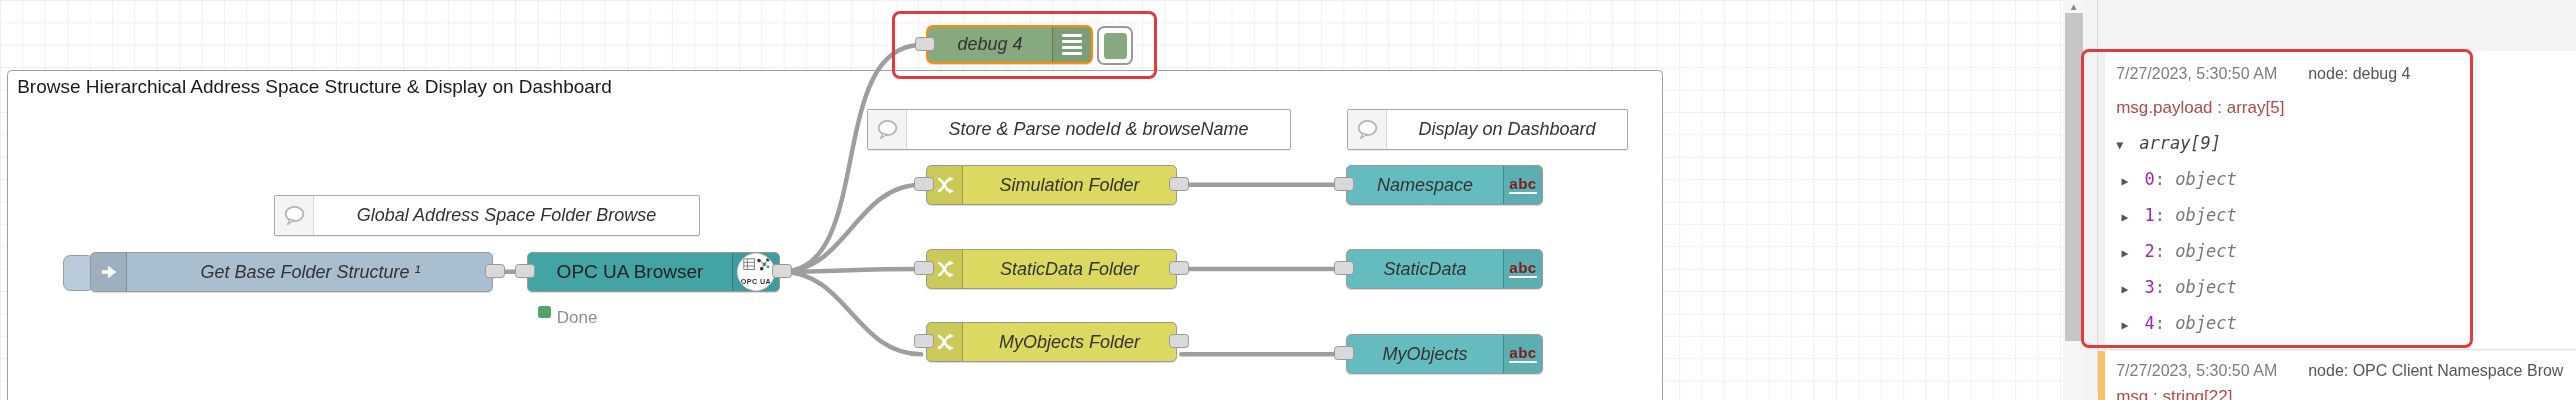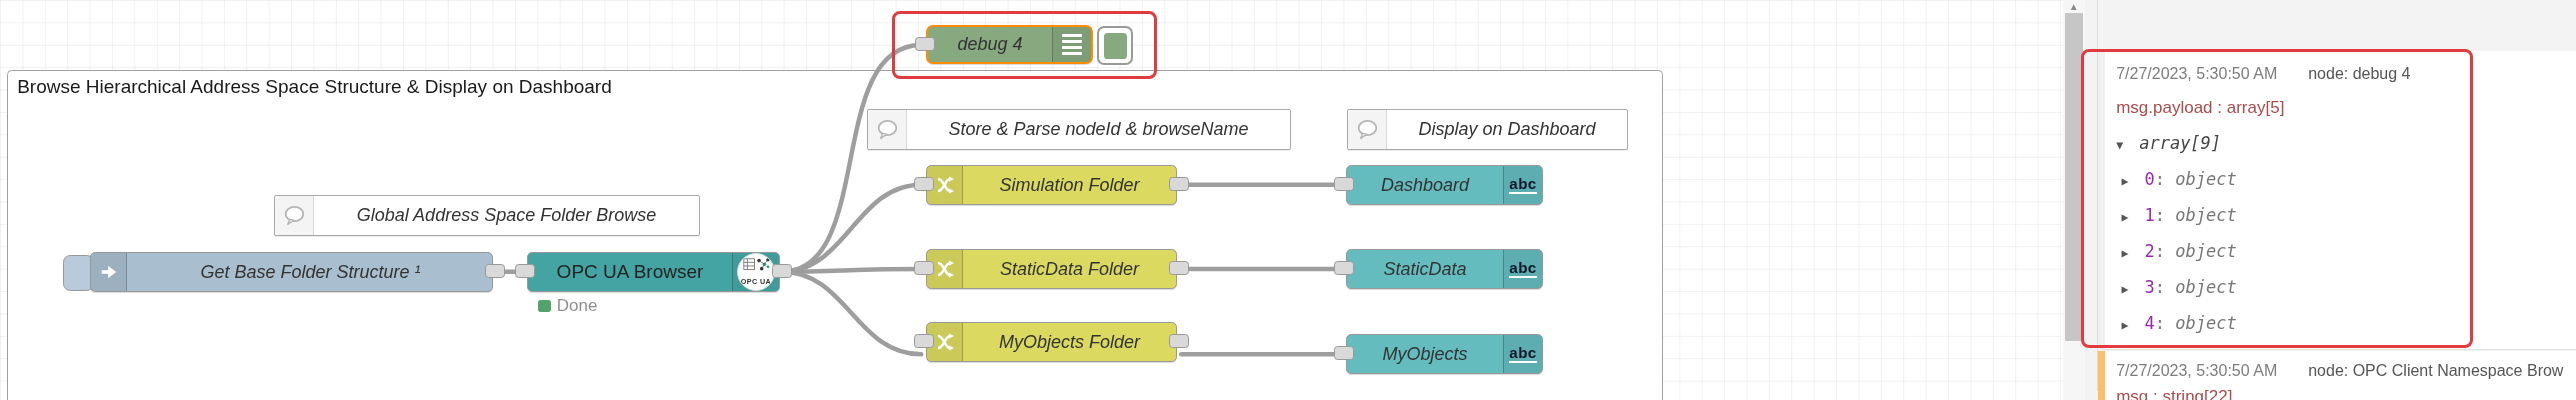--- a/index.html
+++ b/index.html
@@ -54,38 +54,38 @@
   
   .browser { left:527px; top:252px; width:253px; background:#44a4a4; }
   .browser .nlabel { left:0; right:47px; font-size:19px; color:#222; }
   .browser .strip-r { width:47px; background:rgba(0,0,0,0.05); }
   .browser-icon { width:38px; height:38px; border-radius:50%; background:#fff; position:relative;
     display:flex; align-items:flex-end; justify-content:center; overflow:hidden;
     border:0.9px solid #dcdcdc; }
   .browser-icon .cap { font-size:7.2px; color:#333; margin-bottom:3.6px; font-weight:bold; letter-spacing:0.4px; }
   .status { position:absolute; left:538px; top:296px; display:flex; align-items:center; z-index:3; }
   .status-dot { width:12.5px; height:12.5px; border-radius:2.7px; background:#53a269; }
-  .status-text { margin-left:6.3px; font-size:17px; color:#8f8f8f; }
+  .status-text { margin-left:6.3px; font-size:17px; color:#8f8f8f;margin-top:12px; }
 
   
   .debug { left:926px; top:25px; width:167px; height:39px; background:#87a980;
     border:2.7px solid #ff8c00; border-radius:7.2px; }
   .debug .nlabel { left:0; right:39px; }
   .debug .strip-r { border-radius:0 3.6px 3.6px 0; }
   .debug-toggle { position:absolute; left:1097px; top:26px; width:36px; height:39px; background:#fff;
     border:2.2px solid #999; border-radius:7.2px; z-index:2; }
   .debug-toggle .fill { position:absolute; left:4.5px; top:4.5px; right:4.5px; bottom:4.5px;
     background:#87a980; border-radius:3.6px; }
 
   
   .switch { left:926px; width:251px; background:#dbd95f; }
   .switch .nlabel { left:36px; right:0; }
   .tnode { left:1346px; width:197px; background:#65bcbf; }
   .tnode .nlabel { left:0; right:39px; }
-  .abc { font-size:15.2px; font-weight:bold; color:#0f172a; border-bottom:2.2px solid #fff;
+  .abc { font-size:15.2px; font-weight:bold; color:#7f1d1d; border-bottom:2.2px solid #fff;
     line-height:1.05; letter-spacing:0.4px; }
 
   .bars { display:flex; flex-direction:column; gap:2.7px; }
   .bars span { display:block; width:20px; height:3.1px; background:#fff; border-radius:0.9px; }
 
   
   .annot { position:absolute; border:3.6px solid #e13b40; border-radius:8px; z-index:9; pointer-events:none; }
   .annot.r1 { left:892px; top:10.8px; width:265px; height:68px; }
   .annot.r2 { left:2081px; top:49px; width:392px; height:299px; }
 
@@ -264,21 +264,21 @@
               <path d="M14 13.5 L19 16 L14 18.5 Z" stroke="none"></path>
             </g>
           </svg>
       </div>
       <div class="nlabel italic">MyObjects Folder</div>
       <div class="port in"></div>
       <div class="port out"></div>
     </div>
 
     <div class="node tnode" style="top:165px;">
-      <div class="nlabel italic">Dashboard</div>
+      <div class="nlabel italic">Namespace</div>
       <div class="strip-r">
         <span class="abc">abc</span>
       </div>
       <div class="port in"></div>
     </div>
     <div class="node tnode" style="top:249px;">
       <div class="nlabel italic">StaticData</div>
       <div class="strip-r">
         <span class="abc">abc</span>
       </div>

